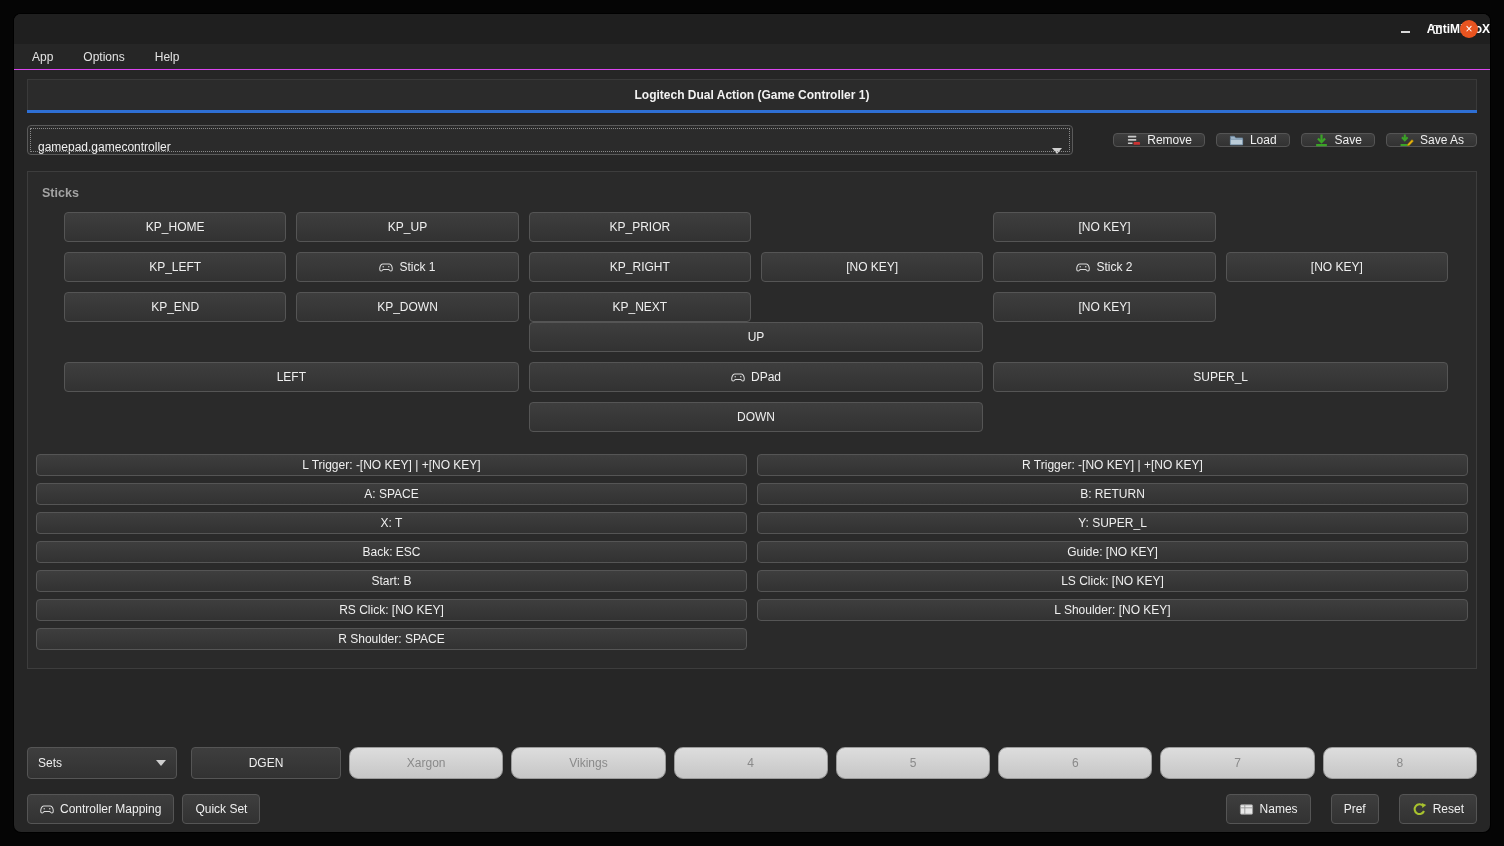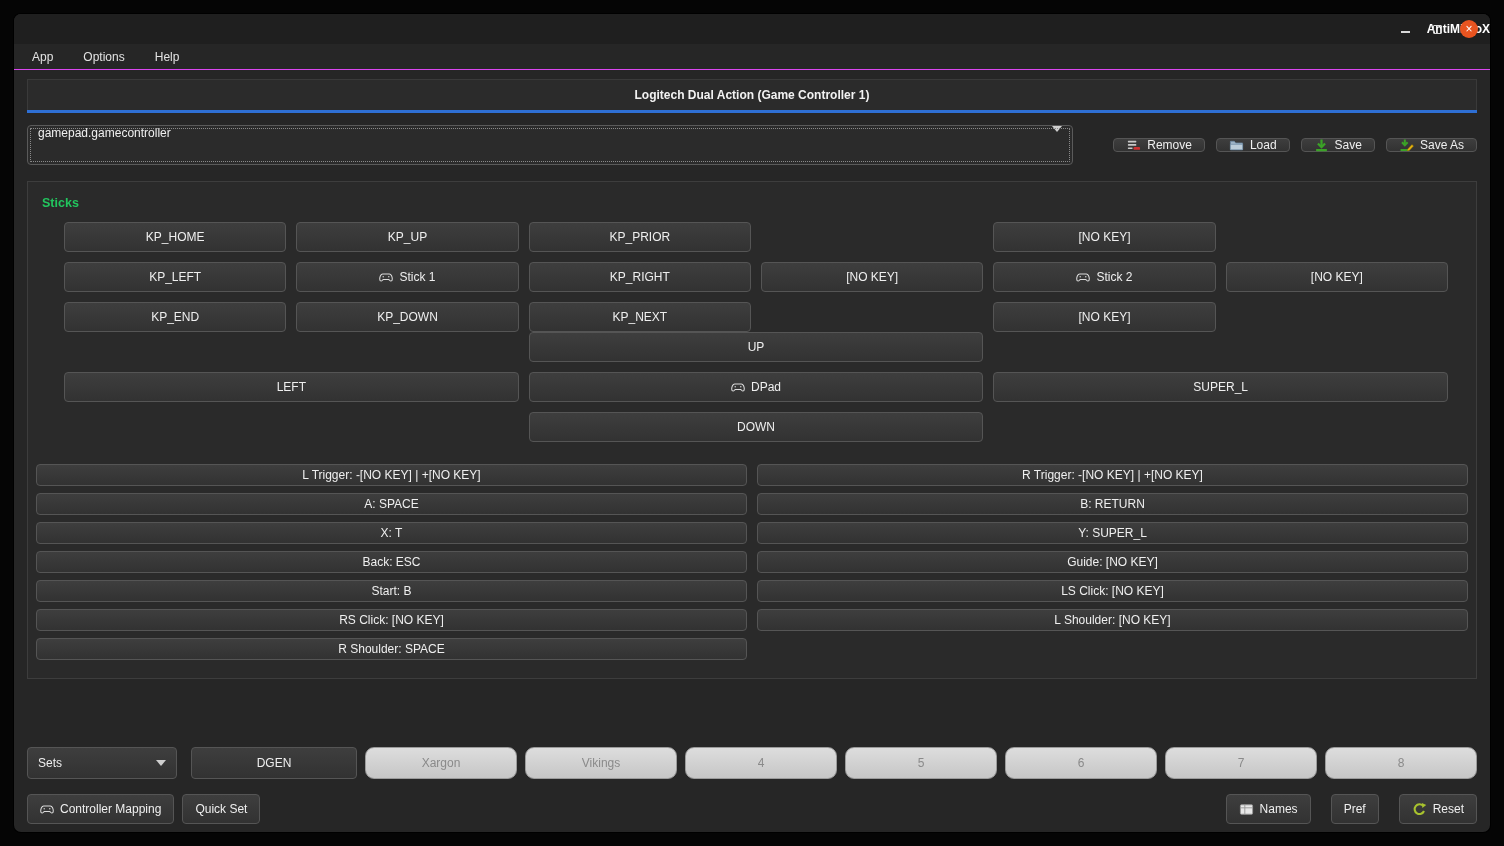--- a/index.html
+++ b/index.html
@@ -46,23 +46,23 @@
   .content { flex: 1; display: flex; flex-direction: column; padding: 9px 13px 6px; min-height: 0; }
   .tab-strip {
     flex: 0 0 31px; background: #2b2b2b; border: 1px solid #3a3a3a; border-bottom: none;
     display: flex; align-items: center; justify-content: center;
     color: #f2f2f2; font-weight: bold; font-size: 12px;
   }
   .tab-underline { flex: 0 0 3px; background: #2e6fd4; margin-bottom: 12px; }
   
   .profile-row { display: flex; align-items: center; margin-bottom: 16px; flex: 0 0 auto; }
   .combobox {
-    flex: 1; height: 40px; background: #2b2b2b;
+    flex: 1; height: 30px; background: #2b2b2b;
     border: 1px solid #5a5a5a; border-radius: 4px;
-    display: flex; align-items: flex-start; padding: 0 10px;
+    display: flex; align-items: flex-end; padding: 0 10px;
     color: #f0f0f0; font-size: 12px; cursor: pointer;
     outline: 1px dotted #8a8a8a; outline-offset: -4px;
   }
   .combo-arrow {
     margin-left: auto; width: 0; height: 0;
     border-left: 5px solid transparent; border-right: 5px solid transparent;
     border-top: 6px solid #cfcfcf;
   }
   .toolbar-buttons { display: flex; gap: 11px; margin-left: 40px; }
   
@@ -73,40 +73,40 @@
     color: #efefef; font-size: 12px; font-family: inherit;
     display: flex; align-items: center; justify-content: center; gap: 6px;
     cursor: pointer; white-space: nowrap;
   }
   .toolbtn { height: 14px; padding: 0 12px; }
   
   .panel {
     flex: 0 0 auto; border: 1px solid #3d3d3d; background: #2a2a2a;
     padding: 12px 8px 18px;
   }
-  .section-heading { color: #22c55e; font-weight: bold; font-size: 12.5px; margin: 2px 0 12px 6px; }
+  .section-heading { color: #a3a3a3; font-weight: bold; font-size: 12.5px; margin: 2px 0 12px 6px; }
   .section-heading.second { margin-top: 20px; }
   .sticks-grid {
     display: grid; grid-template-columns: repeat(6, 1fr);
     grid-auto-rows: 30px; gap: 10px; margin: 0 20px 0 28px;
   }
   .dpad-grid {
     display: grid; grid-template-columns: repeat(3, 1fr);
     grid-auto-rows: 30px; gap: 10px; margin: 0 20px 0 28px;
   }
   .map-grid {
     display: grid; grid-template-columns: 1fr 1fr;
     grid-auto-rows: 22px; gap: 7px 10px; margin-top: 22px;
   }
   .map-btn { font-size: 12px; }
   
   .sets-row { margin-top: auto; display: flex; gap: 8px; flex: 0 0 32px; margin-bottom: 15px; align-items: stretch; }
   .sets-selector { width: 150px; margin-right: 6px; justify-content: flex-start; padding: 0 10px; }
   .sets-selector .combo-arrow { margin-left: auto; }
-  .set-active { width: 166px; }
+  .set-active { width: 150px; }
   .set-light {
     appearance: none; flex: 1;
     background: linear-gradient(#dddddd, #c6c6c6);
     border: 1px solid #9b9b9b; border-radius: 9px;
     color: #8a8a8a; font-size: 12px; font-family: inherit; cursor: pointer;
   }
   
   .footer { display: flex; align-items: center; gap: 8px; flex: 0 0 30px; margin-bottom: 2px; }
   .footbtn { height: 30px; padding: 8px 12px; }
   .footer-spacer { flex: 1; }

